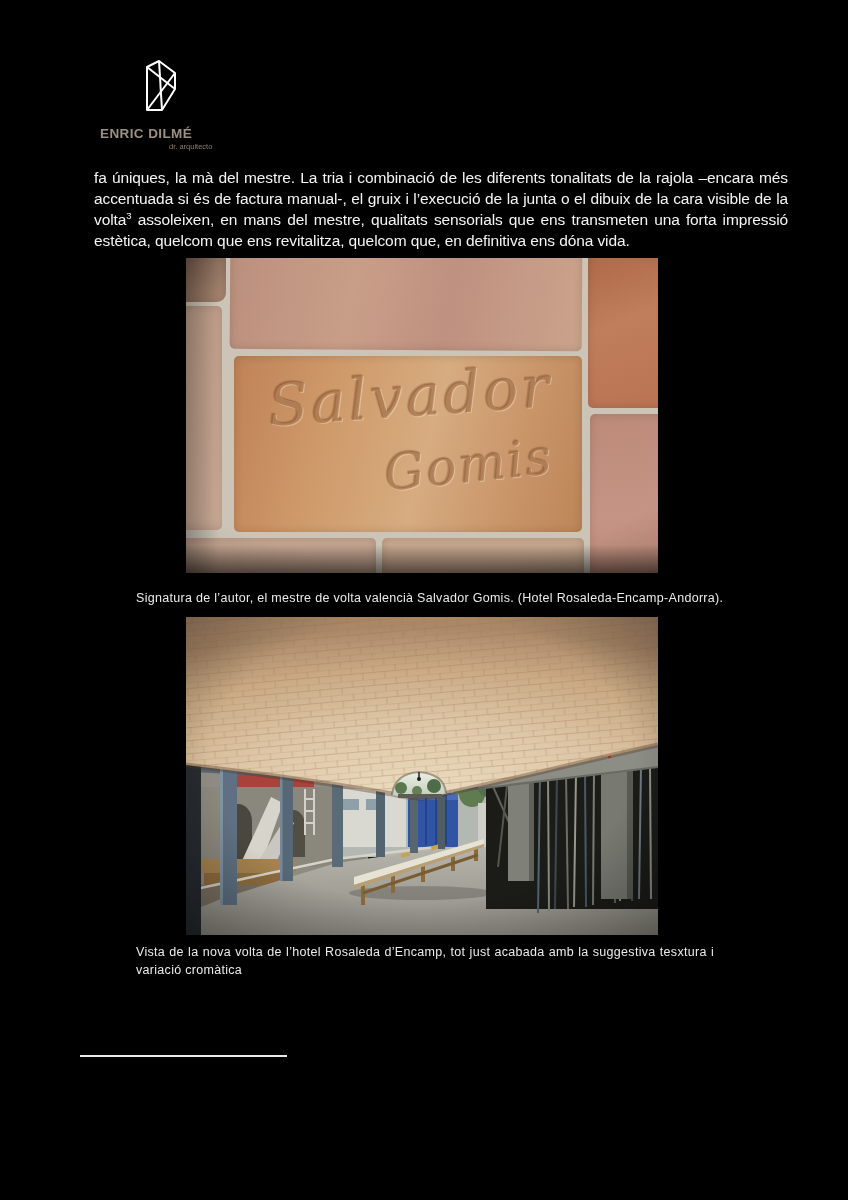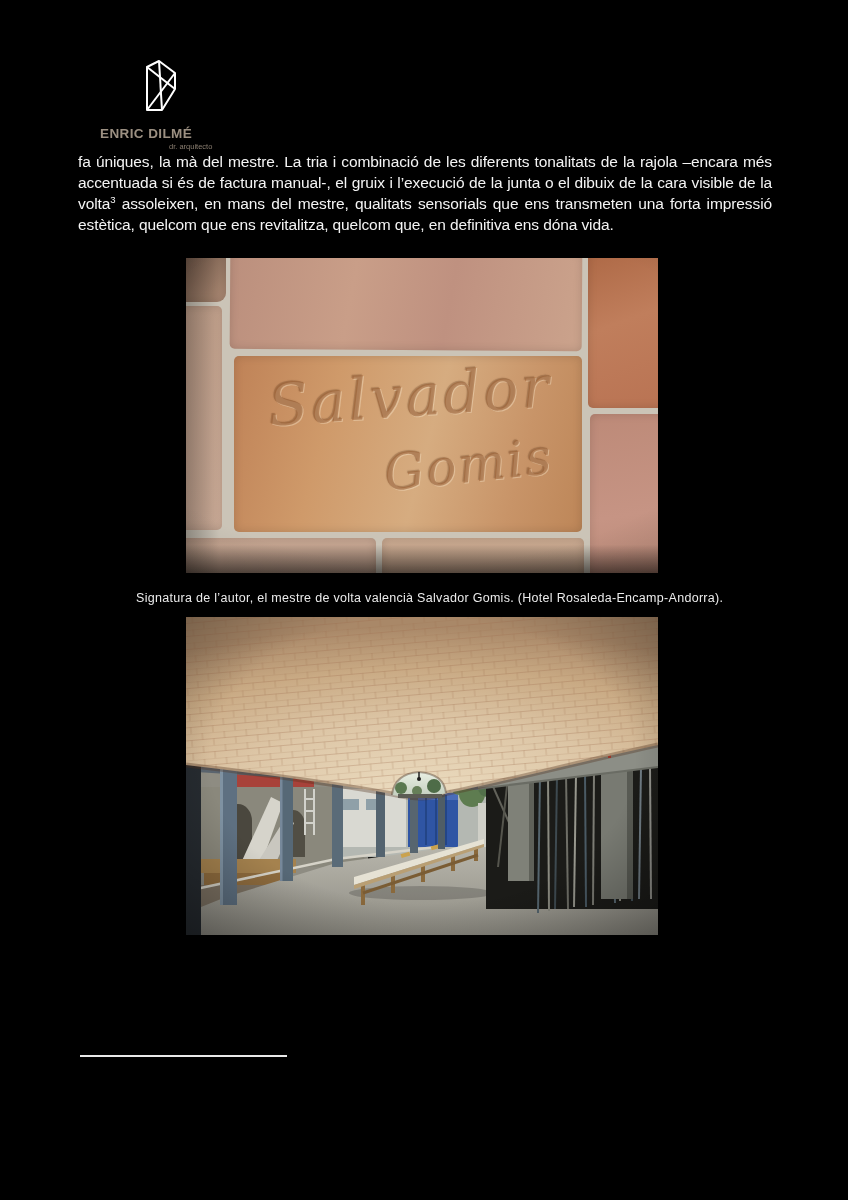--- a/index.html
+++ b/index.html
@@ -8,21 +8,21 @@
 
   
   .brand{position:absolute;left:100px;top:58px;width:120px;}
   .brand-logo{position:absolute;left:44px;top:2px;width:34px;height:52px;}
   .brand-name{position:absolute;left:0;top:68px;font-size:13.5px;font-weight:bold;
               letter-spacing:.4px;color:#9c9082;white-space:nowrap;}
   .brand-sub{position:absolute;left:33px;top:84px;font-size:7.5px;font-weight:normal;
              color:#8a7e70;white-space:nowrap;margin-left:36px;}
 
   
-  .bodytext{position:absolute;left:78px;top:151px;width:694px;margin:0;
+  .bodytext{position:absolute;left:78px;top:151px;width:694px;margin:16px;
             font-size:15.5px;line-height:21px;letter-spacing:-.1px;
             text-align:justify;color:#f4f4f4;}
   .bodytext sup,.footnote sup{font-size:.62em;vertical-align:super;line-height:0;}
 
   
   .photo{position:absolute;overflow:hidden;}
   .photo1{left:186px;top:258px;width:472px;height:315px;background:#cbc4b7;}
   .photo2{left:186px;top:617px;width:472px;height:318px;background:#141412;}
   .cap{position:absolute;color:#ebebeb;font-size:12.5px;letter-spacing:.3px;line-height:17.5px;}
   .cap1{left:136px;top:590px;white-space:nowrap;}
@@ -246,16 +246,17 @@
         <circle cx="231" cy="174" r="5" fill="#667f58"></circle>
         <rect x="212" y="177" width="44" height="4" fill="#5c5c54"></rect>
         <path d="M206,178 Q208,157 233,155 Q258,157 260,176" stroke="rgba(70,45,30,.4)" stroke-width="2" fill="none"></path>
         <line x1="233" y1="155" x2="233" y2="161" stroke="#222" stroke-width="1.5"></line>
         <circle cx="233" cy="162" r="2" fill="#1d1d1d"></circle>
       </g>
 
       <rect width="472" height="318" fill="url(#vig2)"></rect>
     </svg>
   </div>
+  <div class="cap cap2">Vista de la nova volta de l’hotel Rosaleda d’Encamp, tot just acabada amb la suggestiva tesxtura i variació cromàtica</div>
 
   <div class="fnrule"></div>
 
 </div>
 
 </body></html>

